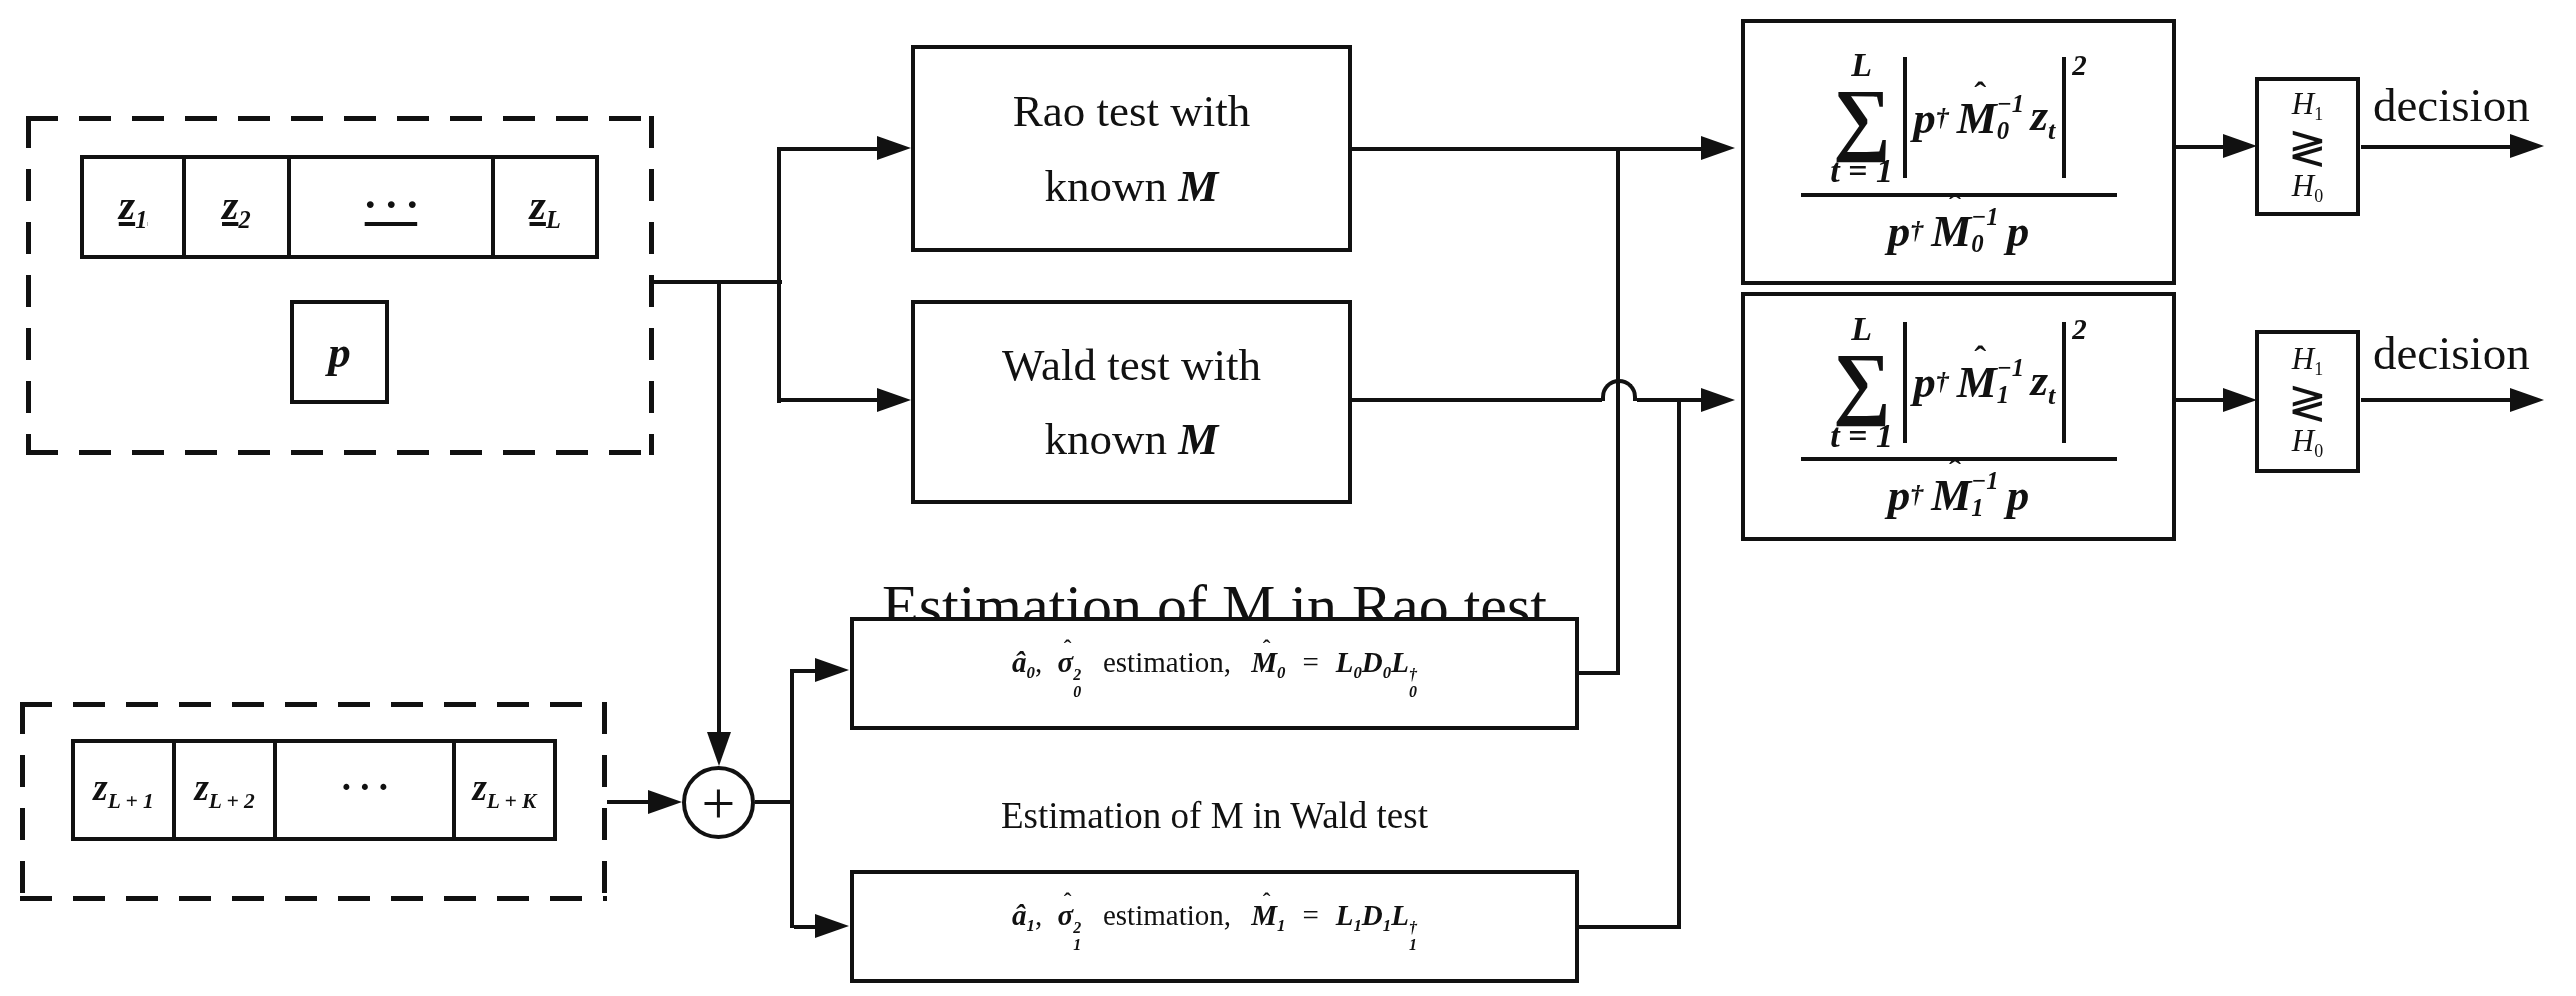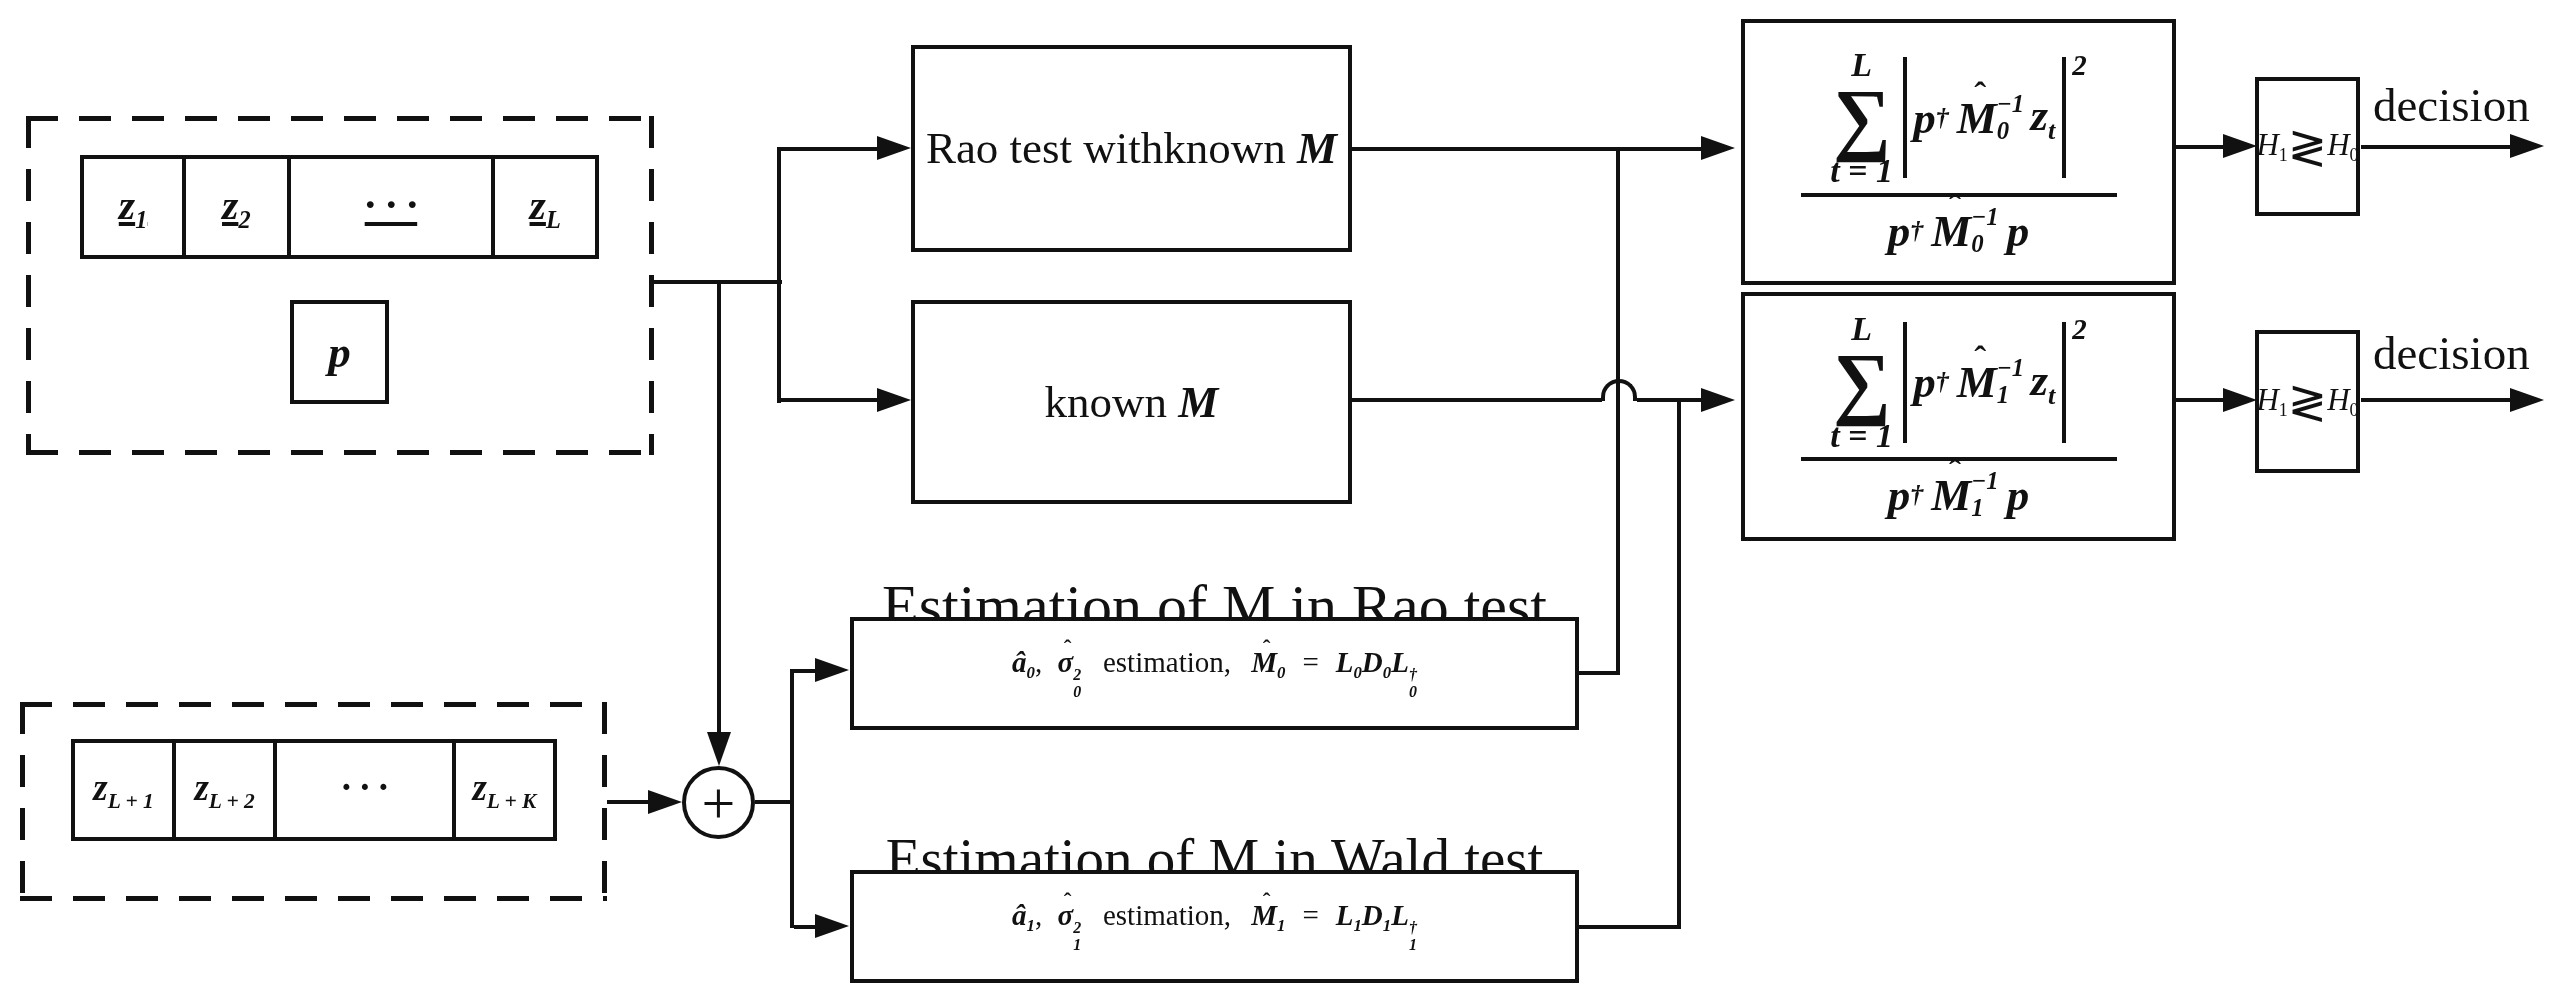--- a/index.html
+++ b/index.html
@@ -3,21 +3,21 @@
 <meta charset="utf-8">
 <style>
   :root{ --ink:#111111; }
   html,body{margin:0;padding:0;background:#ffffff;}
   .stage{position:relative;width:2576px;height:996px;background:#fff;overflow:hidden;
          font-family:"Liberation Serif","DejaVu Serif",serif;color:var(--ink);}
   
   .box{position:absolute;border:4.9px solid var(--ink);background:#fff;box-sizing:border-box;}
   .thin{border-width:4px;}
   .ctr{display:flex;align-items:center;justify-content:center;text-align:center;}
-  .col{display:flex;align-items:center;justify-content:center;text-align:right;}
+  .col{display:flex;flex-direction:column;align-items:center;justify-content:center;text-align:right;}
   
   .wh{position:absolute;height:4px;background:var(--ink);}
   .wv{position:absolute;width:4px;background:var(--ink);}
   .ar{position:absolute;width:0;height:0;border-top:12px solid transparent;border-bottom:12px solid transparent;border-left:34px solid var(--ink);}
   .ad{position:absolute;width:0;height:0;border-left:12px solid transparent;border-right:12px solid transparent;border-top:34px solid var(--ink);}
   .hop{position:absolute;border:4px solid var(--ink);border-bottom:none;border-radius:18px 18px 0 0;background:transparent;box-sizing:border-box;}
   
   .dh{position:absolute;height:4.9px;background:repeating-linear-gradient(90deg,var(--ink) 0 32px,transparent 32px 53px);}
   .dv{position:absolute;width:4.9px;background:repeating-linear-gradient(180deg,var(--ink) 0 32px,transparent 32px 53px);}
   
@@ -120,20 +120,21 @@
   <div class="ar" style="left:815px;top:658px;"></div>
   <div class="wh" style="left:794px;top:925px;width:24px;"></div>
   <div class="ar" style="left:815px;top:914px;"></div>
 
   <div class="box col" style="left:911px;top:45px;width:441px;height:207px;font-size:45px;line-height:1.65;">
     <div>Rao test with</div>
     <div><span>known </span><span class="bi">M</span></div>
   </div>
 
   <div class="box col" style="left:911px;top:300px;width:441px;height:204px;font-size:45px;line-height:1.65;">
+    <div>Wald test with</div>
     <div><span>known </span><span class="bi">M</span></div>
   </div>
 
   <div class="wh" style="left:1352px;top:147px;width:350px;"></div>
   <div class="ar" style="left:1701px;top:136px;"></div>
   <div class="wv" style="left:1616px;top:148px;height:525px;"></div>
   <div class="wh" style="left:1579px;top:671px;width:41px;"></div>
 
   <div class="wh" style="left:1352px;top:398px;width:250px;"></div>
   <div class="hop" style="left:1601px;top:379px;width:36px;height:22px;"></div>
@@ -154,21 +155,21 @@
       <span style="margin-left:14.6px;">estimation,</span>
       <span class="bi hat" style="margin-left:13px;"><span class="hm">ˆ</span><span>M</span></span><span class="bi sb">0</span>
       <span style="margin:0 9.7px;">=</span>
       <span class="bi"><span>L</span><span class="sb">0</span></span><span class="bi"><span>D</span><span class="sb">0</span></span><span class="bi"><span>L</span></span><span class="ss bi">
           <span>†</span>
           <span>0</span>
         </span>
     </span>
   </div>
 
-  <div class="txt ctr" style="left:850px;top:794px;width:729px;font-size:57px;margin-top:32px;">Estimation of M in Wald test</div>
+  <div class="txt ctr" style="left:850px;top:794px;width:729px;font-size:37px;">Estimation of M in Wald test</div>
 
   <div class="box ctr" style="left:850px;top:870px;width:729px;height:113px;">
     <span class="estline">
       <span class="bi"><span>â</span><span class="sb">1</span></span><span>,</span>
       <span class="bi hat" style="margin-left:8px;"><span class="hm">ˆ</span><span>σ</span></span><span class="ss bi">
           <span>2</span>
           <span>1</span>
         </span>
       <span style="margin-left:14.6px;">estimation,</span>
       <span class="bi hat" style="margin-left:13px;"><span class="hm">ˆ</span><span>M</span></span><span class="bi sb">1</span>

